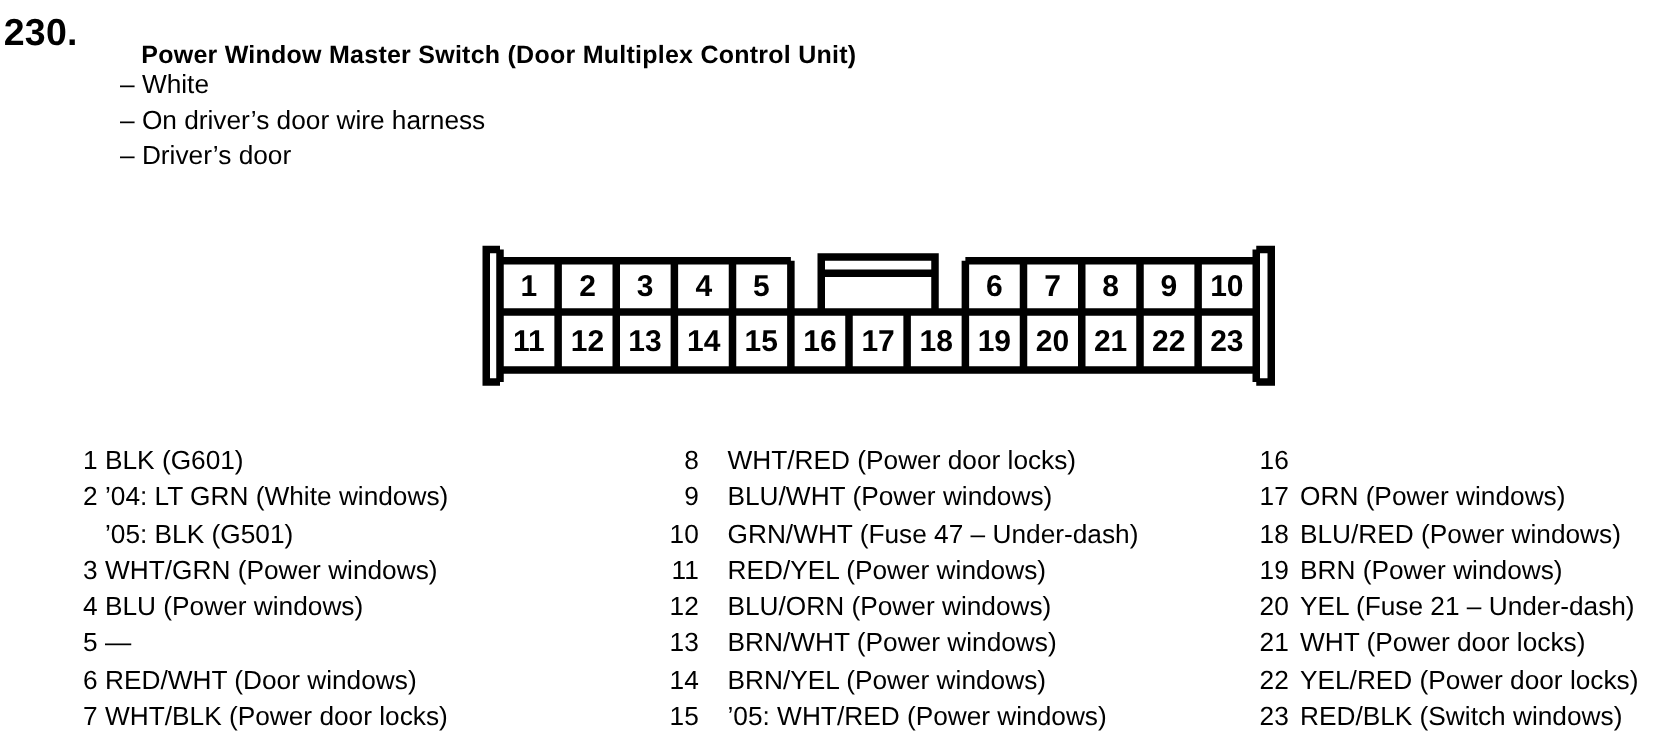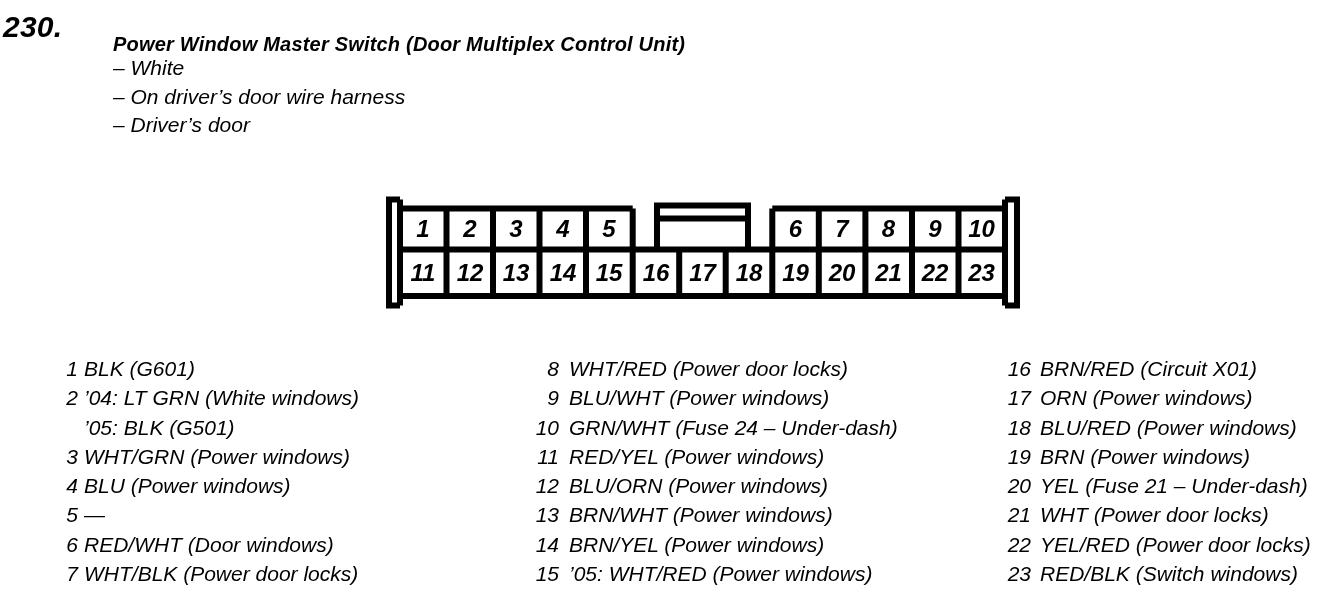--- a/index.html
+++ b/index.html
@@ -1,35 +1,35 @@
 <!DOCTYPE html>
 <html><head>
 <meta charset="utf-8">
 <style>
   html,body{margin:0;padding:0;background:#fff;}
   .page{
     position:relative;width:1344px;height:600px;background:#fff;color:#000;
-    font-family:"Liberation Sans","DejaVu Sans",sans-serif;overflow:hidden;font-style:italic;
+    font-family:"Liberation Sans","DejaVu Sans",sans-serif;overflow:hidden;
   }
   .section-number{
     position:absolute;left:3px;top:12px;font-size:30px;font-weight:700;
     letter-spacing:.2px;line-height:30px;white-space:nowrap;
   }
   .page-title{
     position:absolute;left:96px;top:12px;font-size:20px;font-weight:700;
     letter-spacing:.2px;line-height:30px;white-space:nowrap;margin:17px;
   }
   .bullets{position:absolute;left:96px;top:54px;font-size:21px;line-height:28.7px;}
-  .bullets div{white-space:nowrap;margin-left:17px;}
+  .bullets div{white-space:nowrap;}
   .connector-svg{position:absolute;left:380px;top:190px;}
   .pin-col{position:absolute;top:354px;font-size:21px;line-height:29.3px;}
   .pin-col .row{display:flex;white-space:nowrap;}
   .pin-col .num{display:inline-block;text-align:right;flex:none;}
   #col1{left:52px;}  #col1 .num{width:26px;} #col1 .desc{margin-left:6px;}
-  #col2{left:500px;} #col2 .num{width:59px;} #col2 .desc{margin-left:10px;}
+  #col2{left:500px;} #col2 .num{width:59px;} #col2 .desc{margin-left:23px;}
   #col3{left:970px;} #col3 .num{width:61px;} #col3 .desc{margin-left:9px;}
   svg text{font-family:"Liberation Sans","DejaVu Sans",sans-serif;font-weight:700;font-size:24px;}
 </style>
 </head>
 <body>
 
 <div class="page">
 
   <span class="section-number">230.</span>
   <h1 class="page-title">Power Window Master Switch (Door Multiplex Control Unit)</h1>
@@ -121,21 +121,21 @@
     <div class="row">
         <span class="num">8</span>
         <span class="desc">WHT/RED (Power door locks)</span>
       </div>
     <div class="row">
         <span class="num">9</span>
         <span class="desc">BLU/WHT (Power windows)</span>
       </div>
     <div class="row">
         <span class="num">10</span>
-        <span class="desc">GRN/WHT (Fuse 24 – Under-dash)</span>
+        <span class="desc">GRN/WHT (Fuse 47 – Under-dash)</span>
       </div>
     <div class="row">
         <span class="num">11</span>
         <span class="desc">RED/YEL (Power windows)</span>
       </div>
     <div class="row">
         <span class="num">12</span>
         <span class="desc">BLU/ORN (Power windows)</span>
       </div>
     <div class="row">
@@ -148,21 +148,20 @@
       </div>
     <div class="row">
         <span class="num">15</span>
         <span class="desc">’05: WHT/RED (Power windows)</span>
       </div>
   </div>
 
   <div id="col3" class="pin-col">
     <div class="row">
         <span class="num">16</span>
-        <span class="desc">BRN/RED (Circuit X01)</span>
       </div>
     <div class="row">
         <span class="num">17</span>
         <span class="desc">ORN (Power windows)</span>
       </div>
     <div class="row">
         <span class="num">18</span>
         <span class="desc">BLU/RED (Power windows)</span>
       </div>
     <div class="row">

